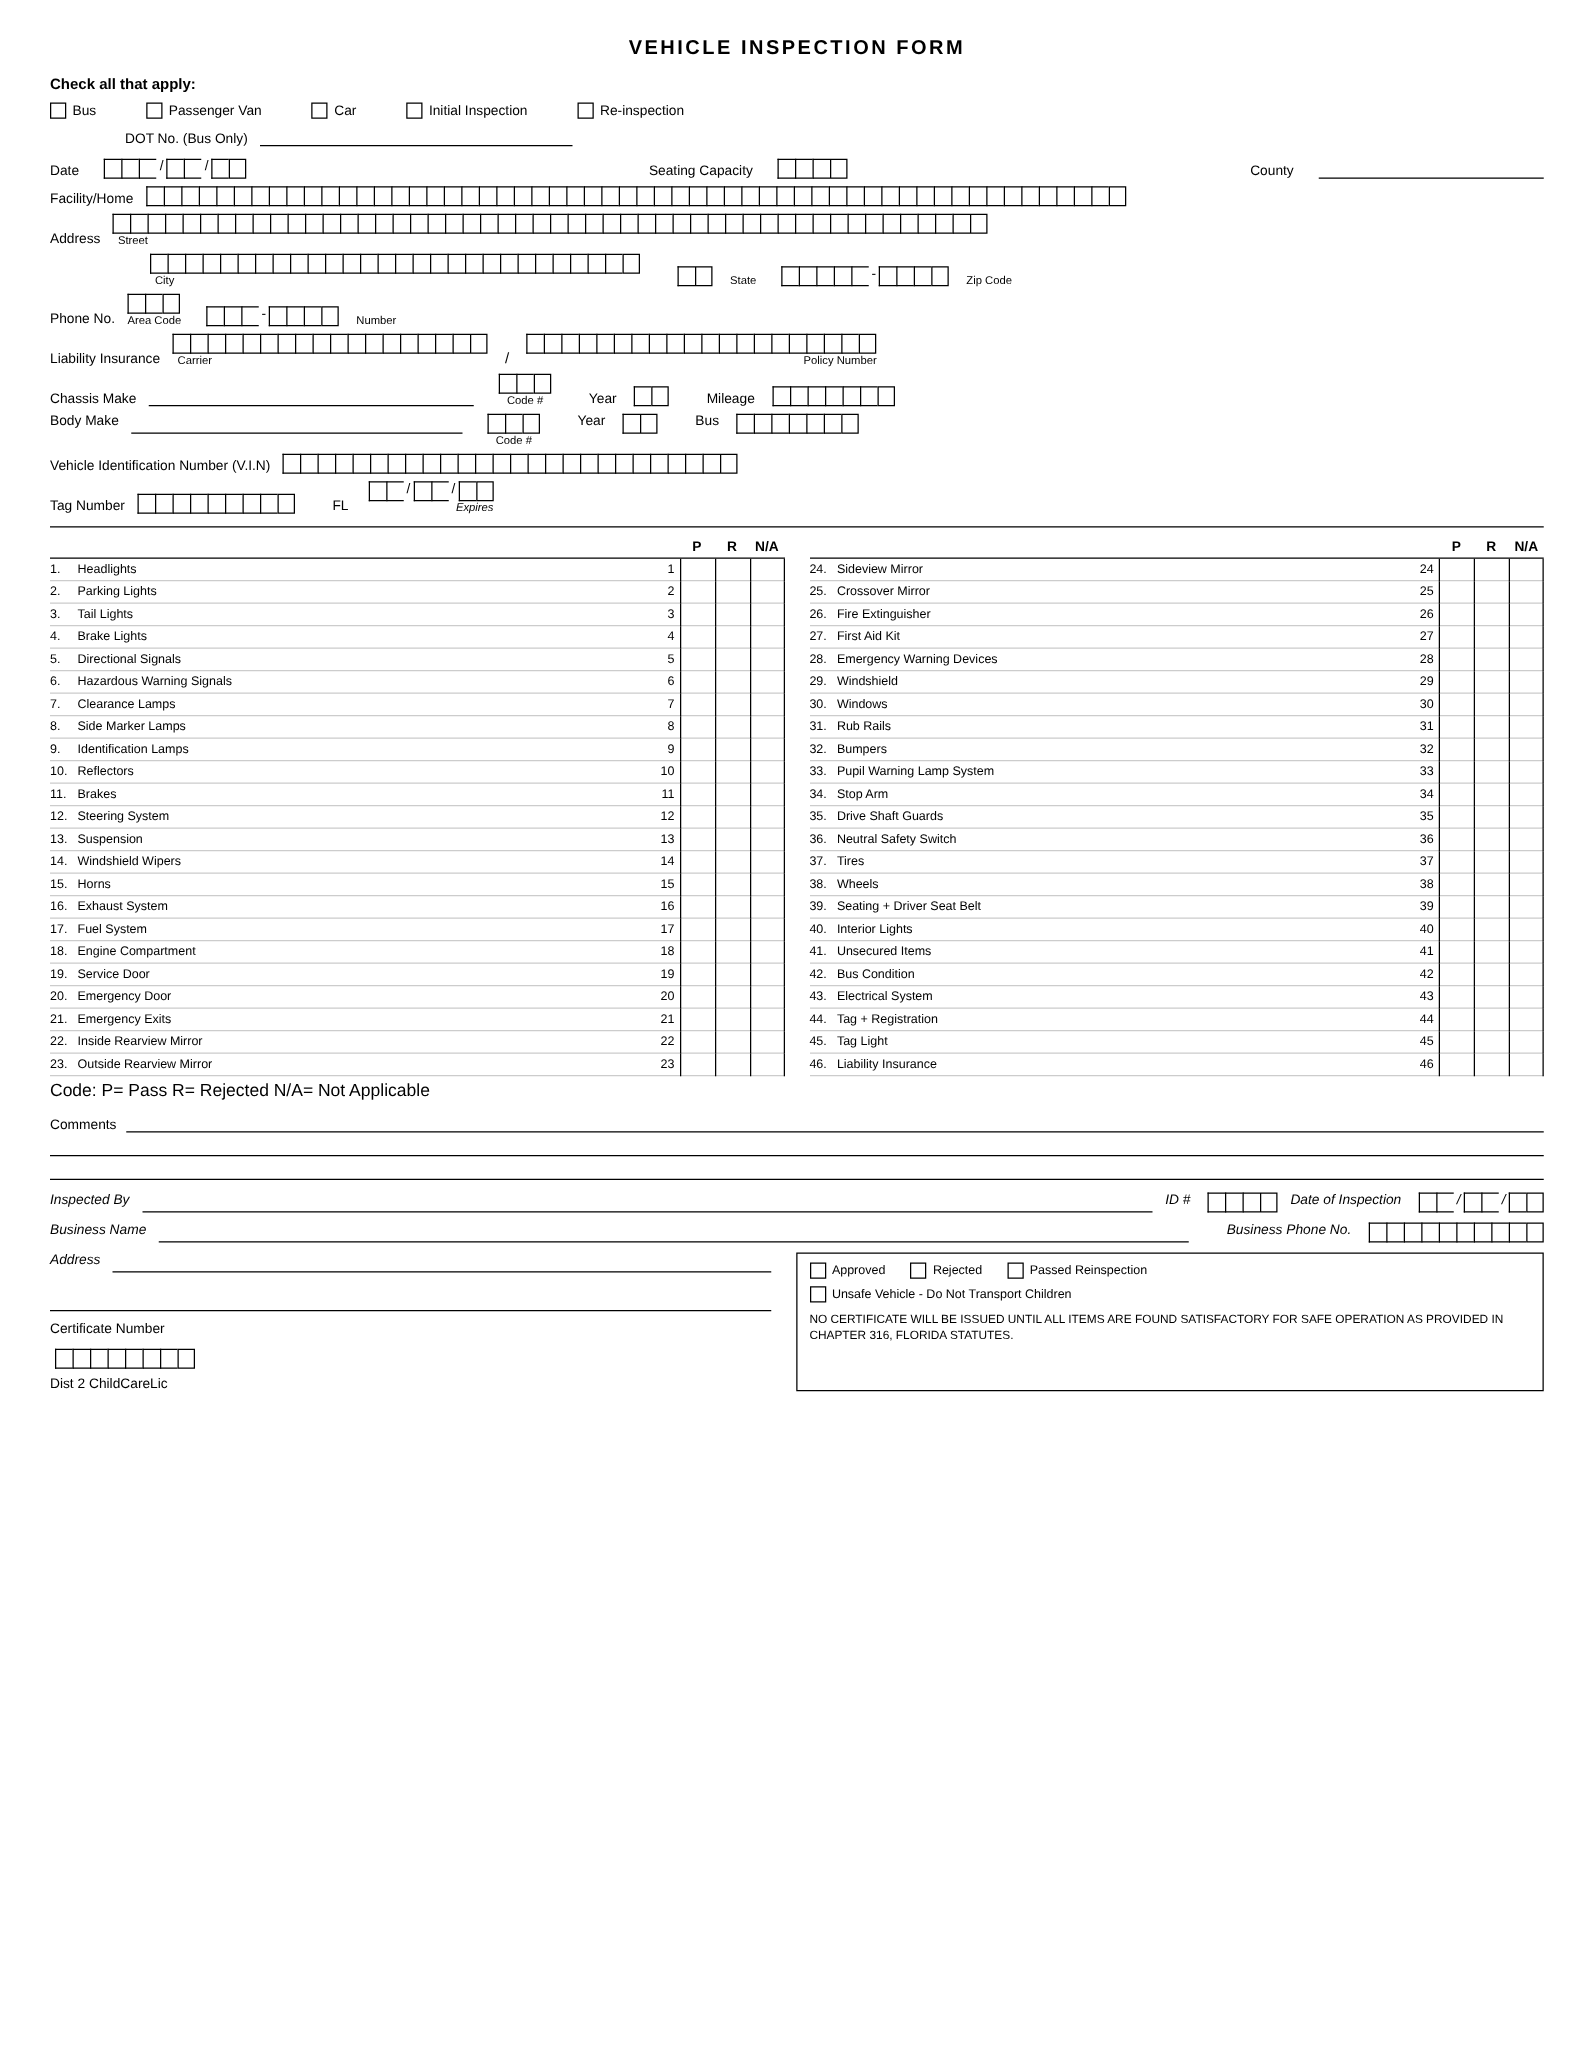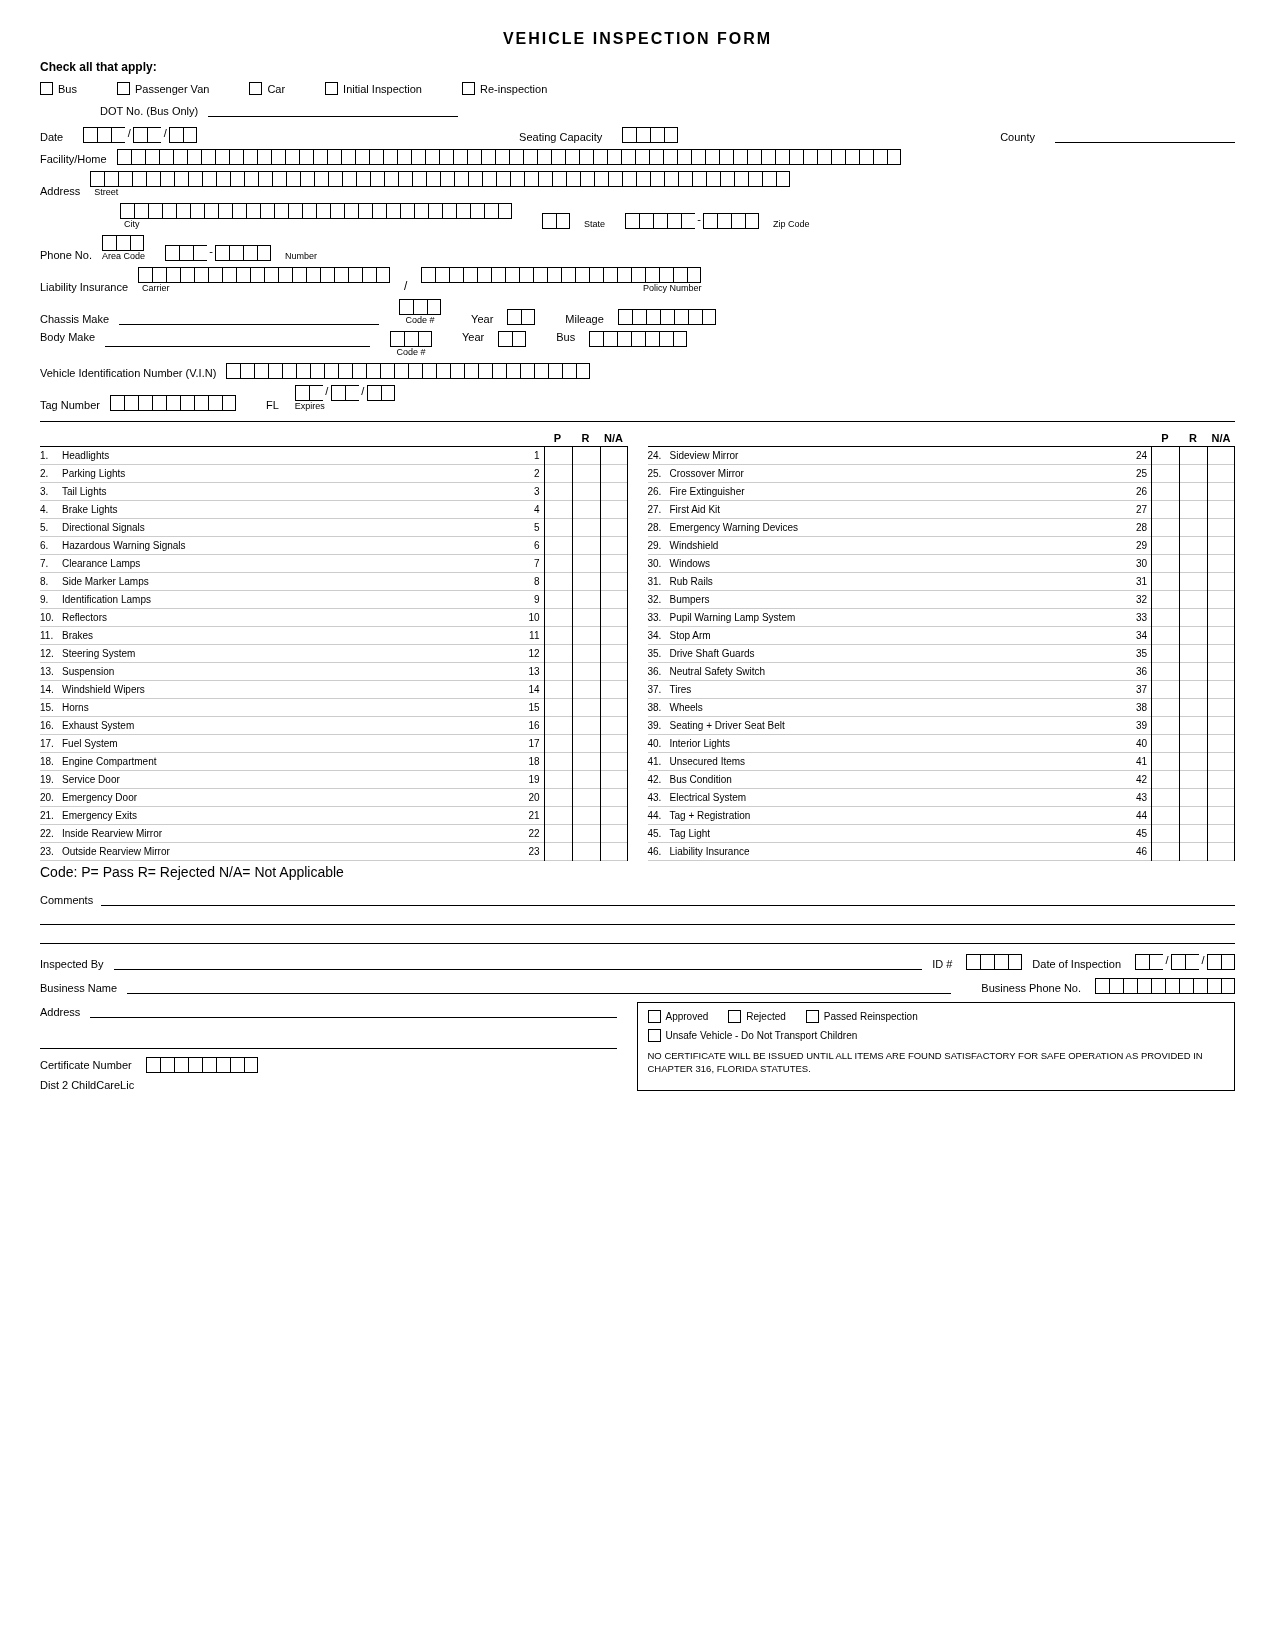--- a/index.html
+++ b/index.html
@@ -166,23 +166,24 @@
       border-bottom: 1px solid #000;
       height: 16px;
     }
     .bottom-section {
       margin-top: 18px;
       border-top: 1px solid #000;
       padding-top: 10px;
     }
     .bottom-row {
       display: flex;
-      align-items: flex-end;
+      align-items: flex-start;
       margin-bottom: 8px;
       gap: 10px;
+      font-style: italic;
     }
     .sig-line {
       flex: 1;
       border-bottom: 1px solid #000;
       height: 16px;
     }
     .approval-box {
       border: 1px solid #000;
       padding: 6px 10px;
       font-size: 10px;
@@ -191,22 +192,23 @@
     }
     .approval-row {
       display: flex;
       gap: 20px;
       align-items: center;
       flex-wrap: wrap;
     }
     .cert-row {
       margin-top: 8px;
       display: flex;
-      align-items: center;
+      align-items: flex-start;
       gap: 10px;
+      flex-direction: column;
     }
   </style>
 </head>
 <body>
 
 <div class="page-title">VEHICLE INSPECTION FORM</div>
 
 <div class="check-all">Check all that apply:</div>
 
 <div class="checkbox-row">
@@ -626,21 +628,21 @@
     <span style="display:inline-flex;">
       <span class="cell"></span>
         <span class="cell"></span>
         <span class="cell-sep">/</span>
         <span class="cell"></span>
         <span class="cell"></span>
         <span class="cell-sep">/</span>
         <span class="cell"></span>
         <span class="cell"></span>
     </span>
-    <span style="font-size:9px; text-align:left;">Expires</span>
+    <span style="font-size:9px; text-align:right;font-style:italic;">Expires</span>
   </div>
 </div>
 
 <div class="divider" style="margin-top:10px;"></div>
 
 <div class="inspection-section">
 
   <div class="insp-col">
 
     <div class="insp-header">

